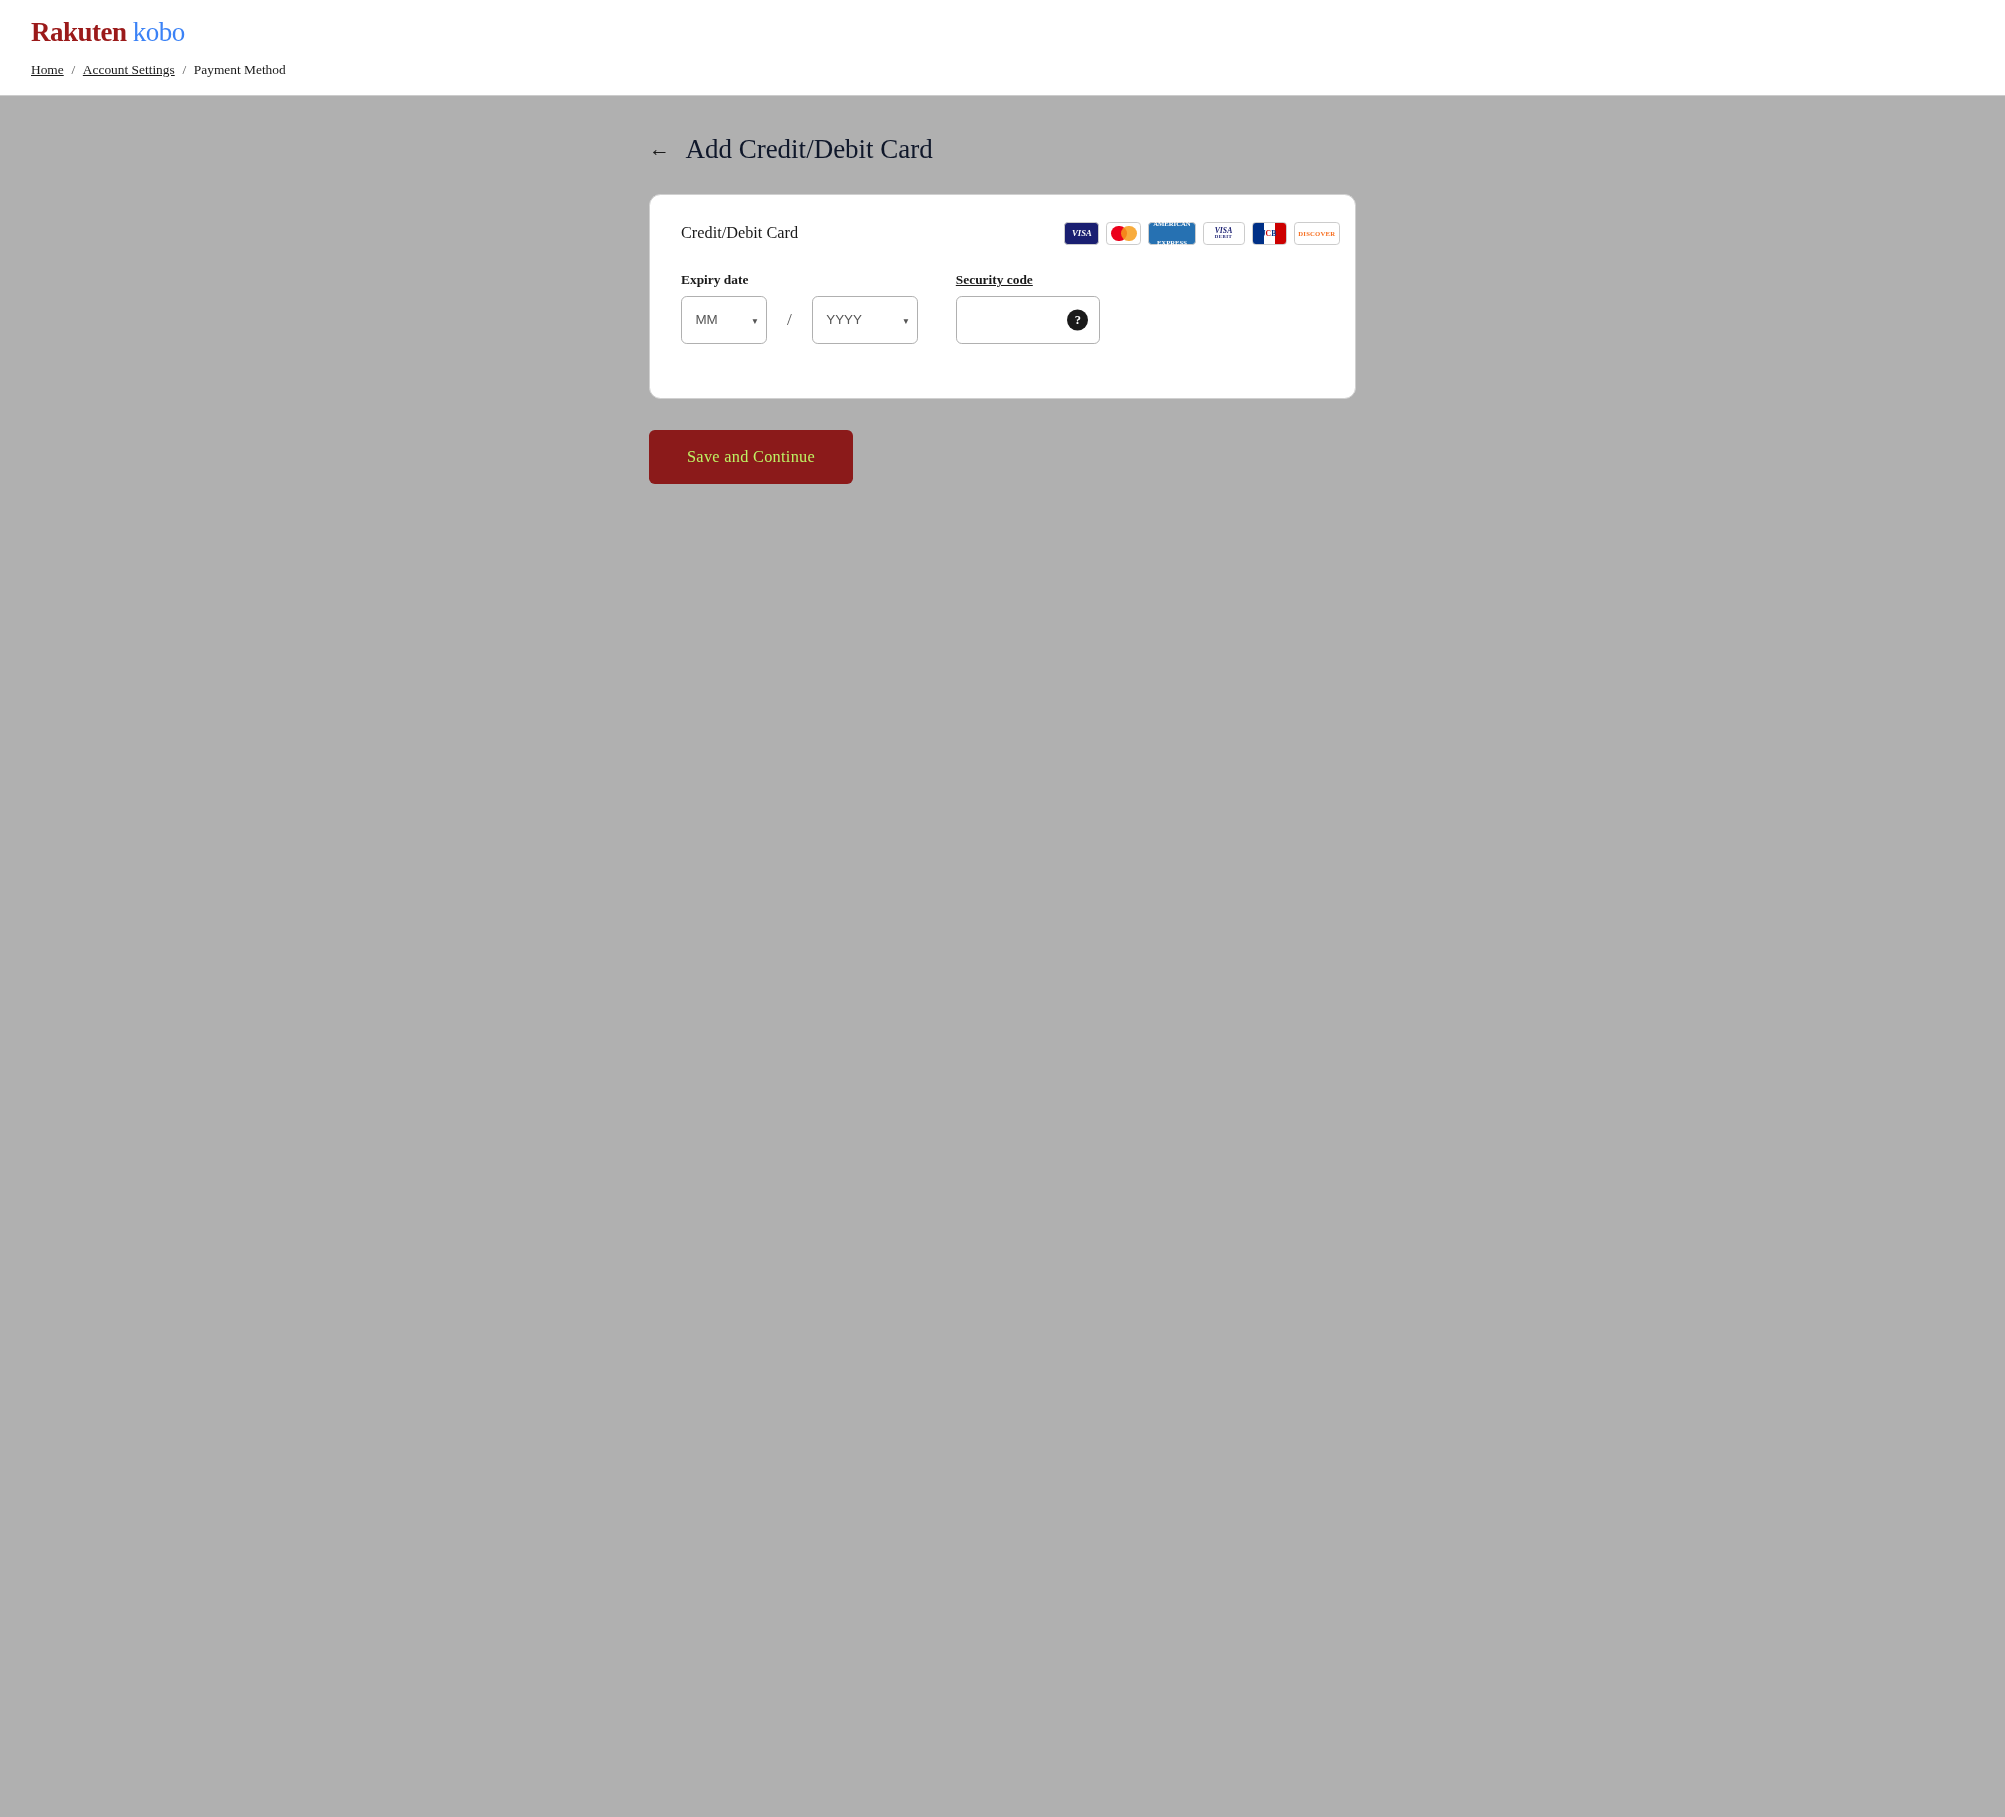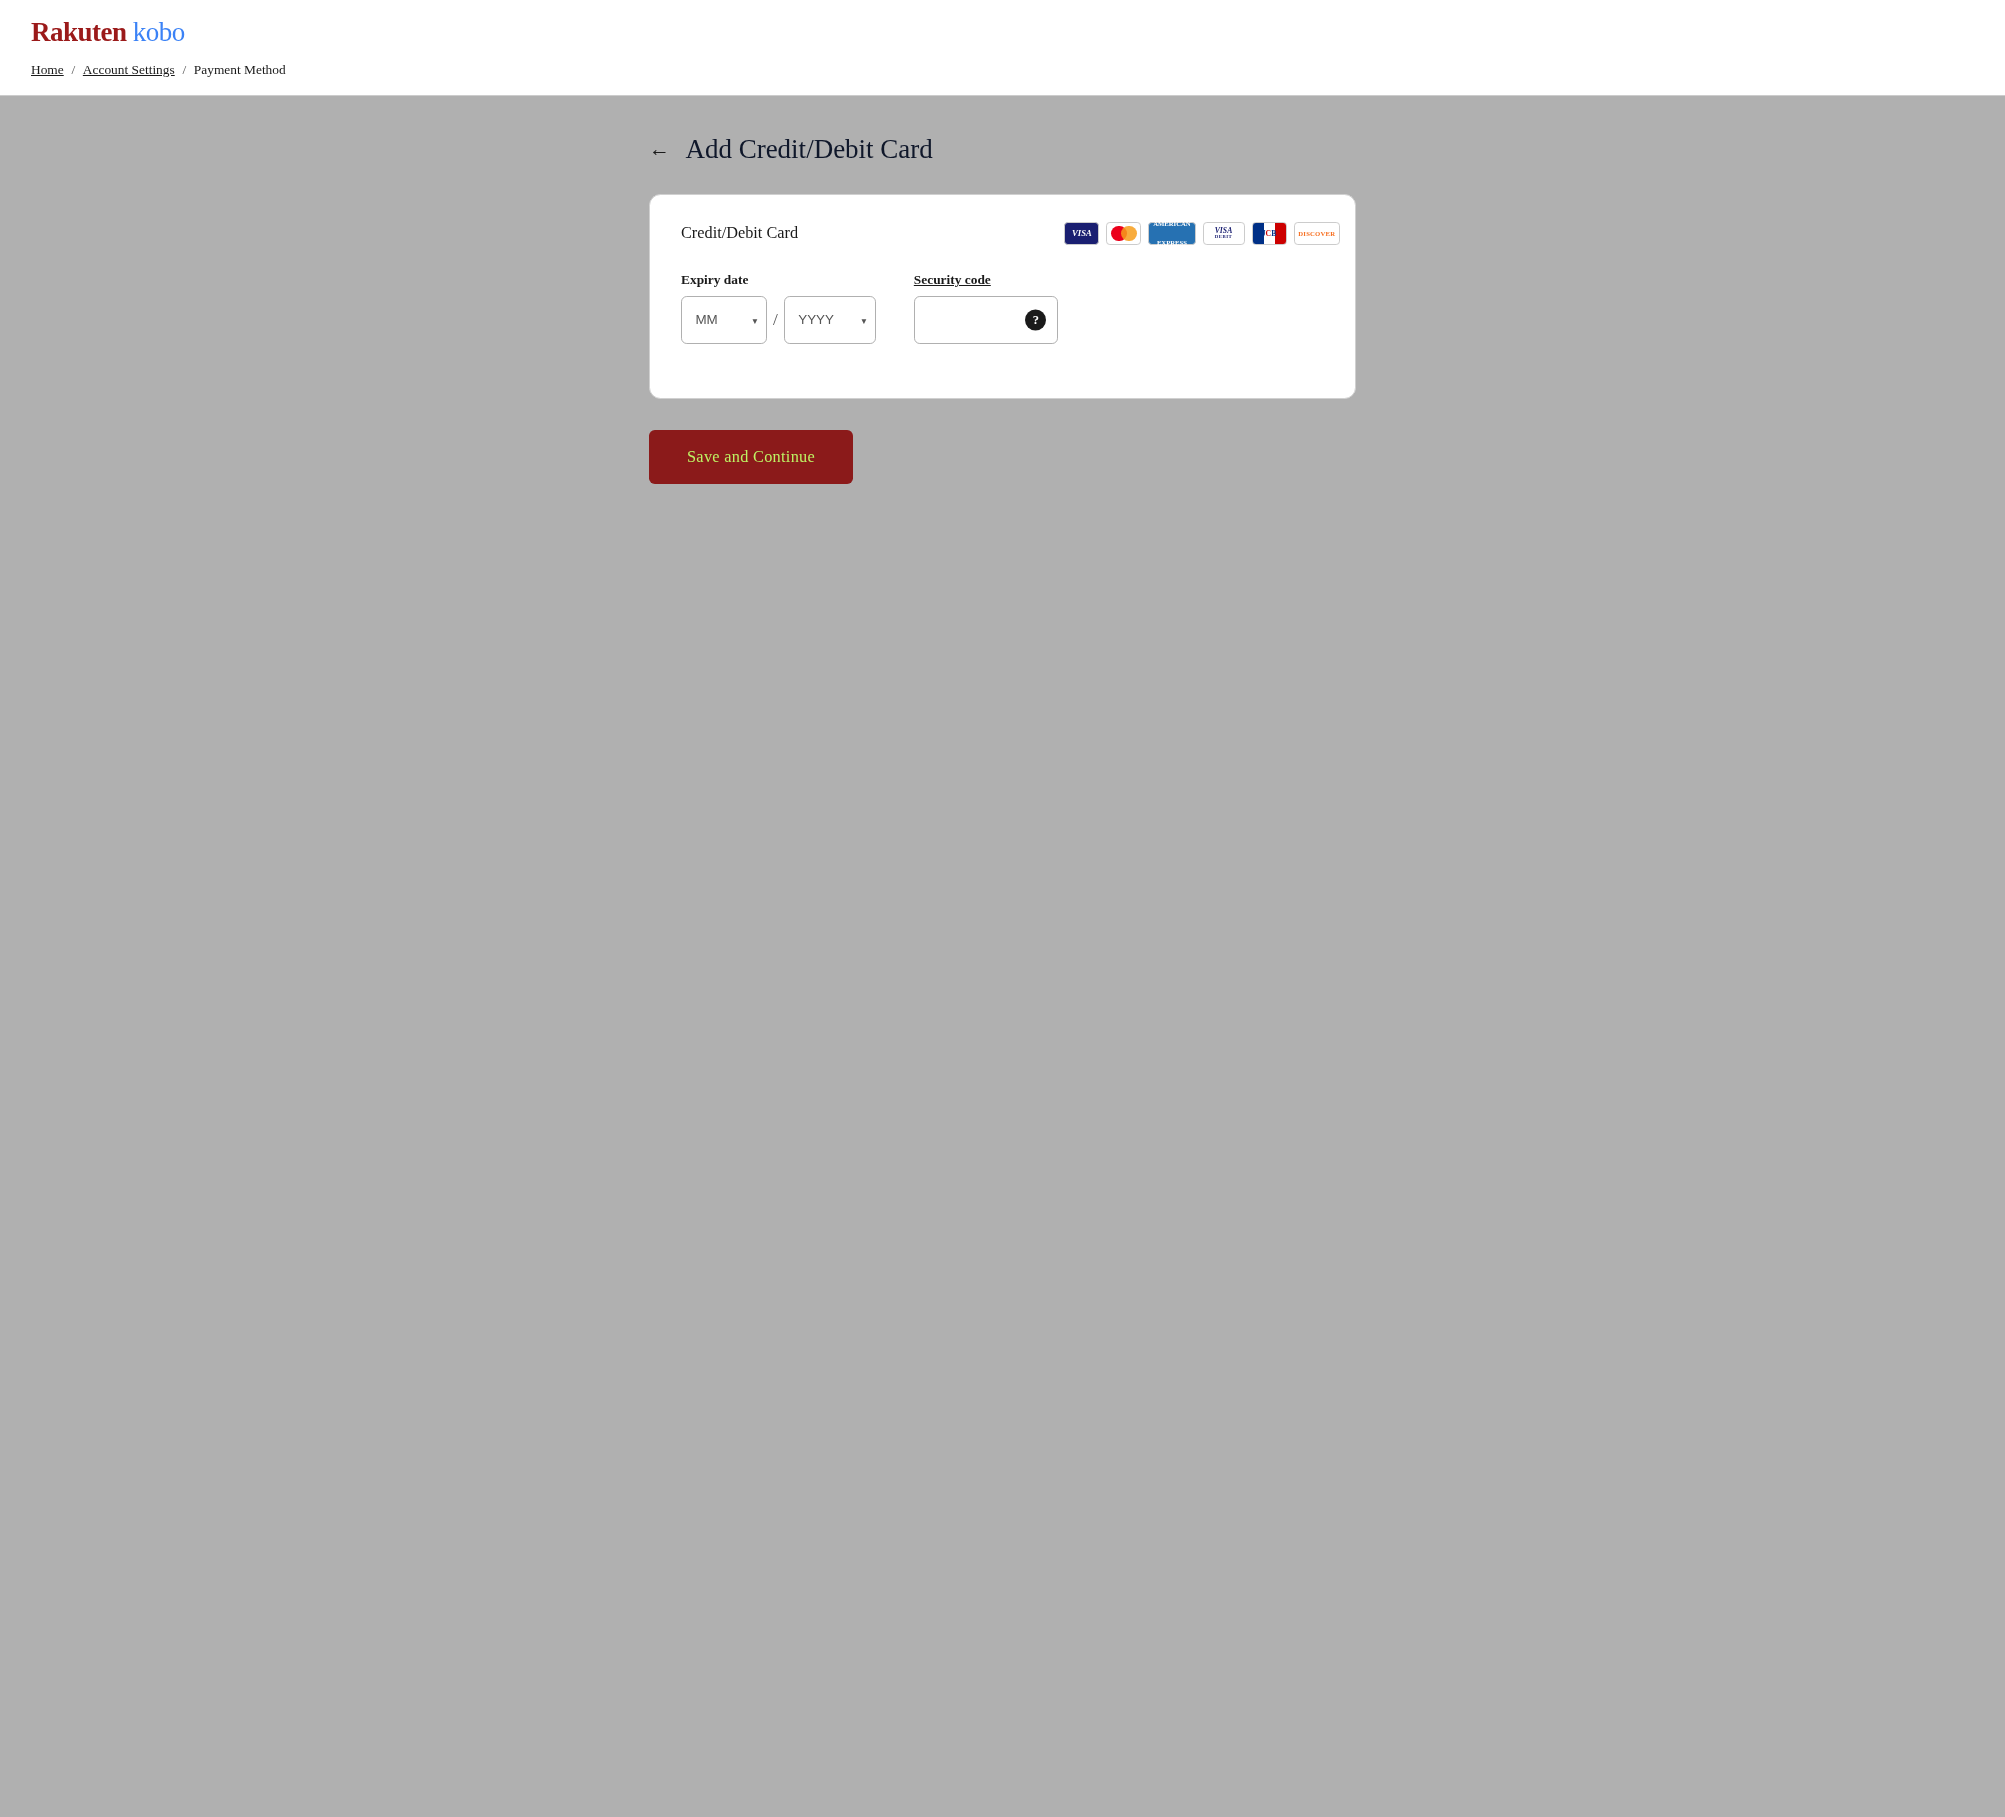--- a/index.html
+++ b/index.html
@@ -287,21 +287,21 @@
     }
 
     .security-group {
       flex: 0 0 auto;
       text-decoration: underline;
     }
 
     .expiry-selects {
       display: flex;
       align-items: center;
-      gap: 6px;
+      gap: 20px;
     }
 
     .select-wrapper {
       position: relative;
       display: inline-block;
     }
 
     .expiry-select {
       appearance: none;
       -webkit-appearance: none;
@@ -314,21 +314,21 @@
       background: #ffffff;
       cursor: pointer;
       outline: none;
     }
 
     .month-select {
       width: 86px;
     }
 
     .year-select {
-      width: 92px;
+      width: 106px;
     }
 
     .select-arrow {
       position: absolute;
       right: 9.6px;
       top: 50%;
       transform: translateY(-50%);
       pointer-events: none;
       color: #555;
       font-size: 9.6px;

